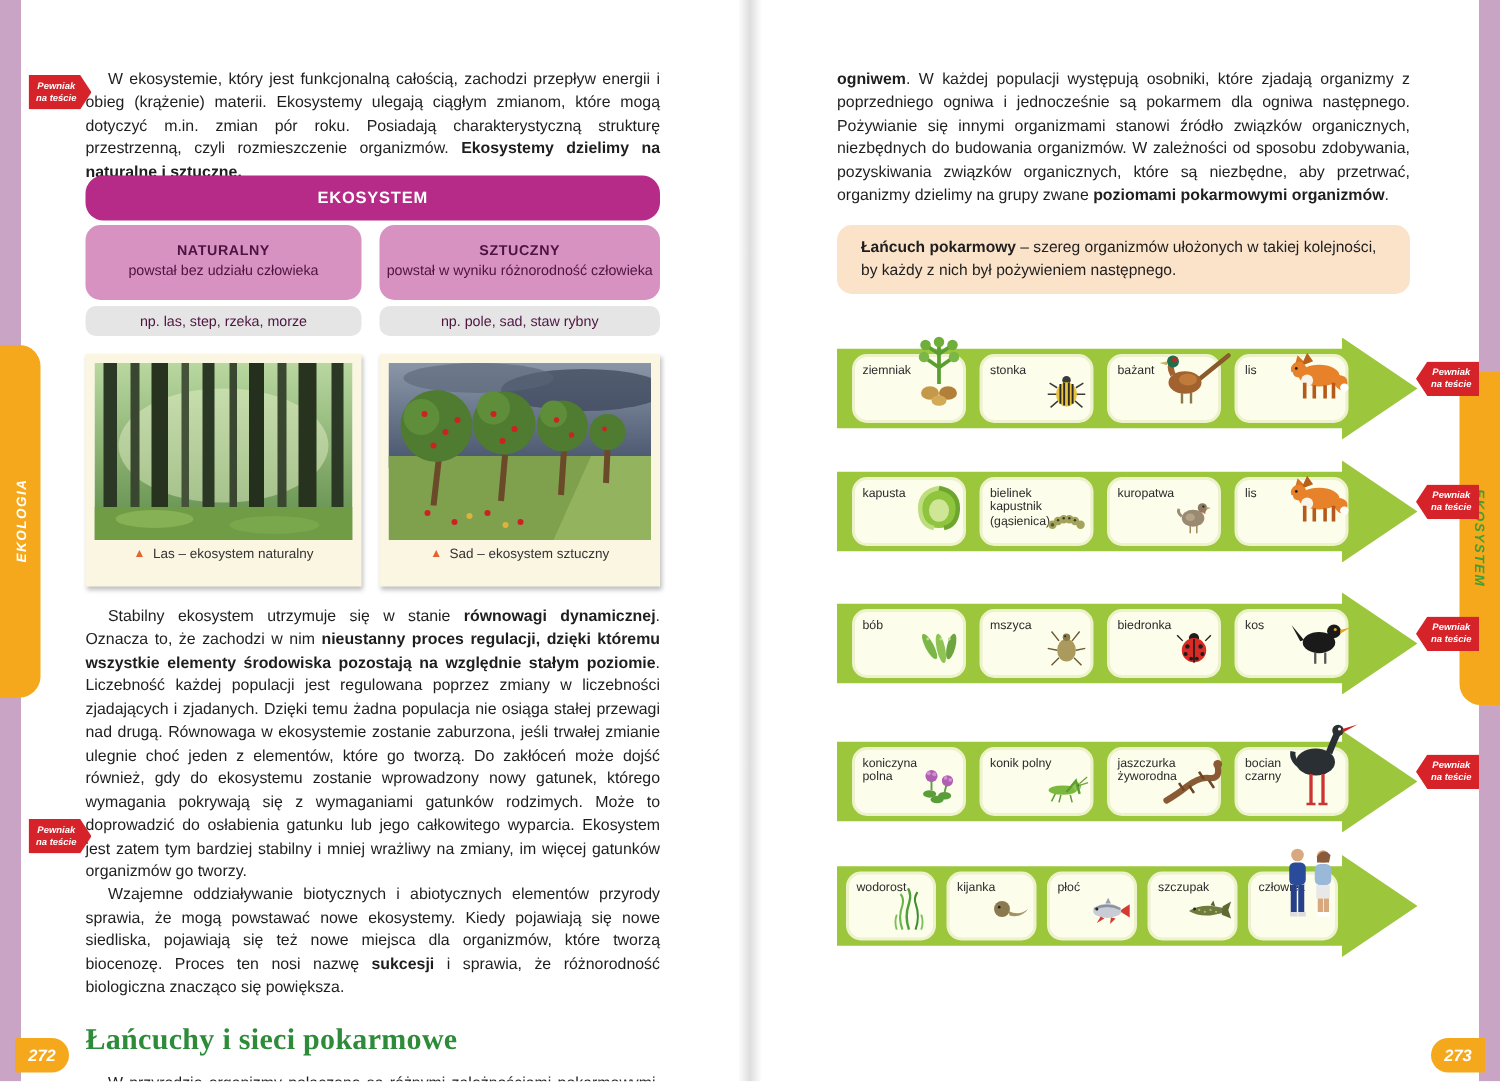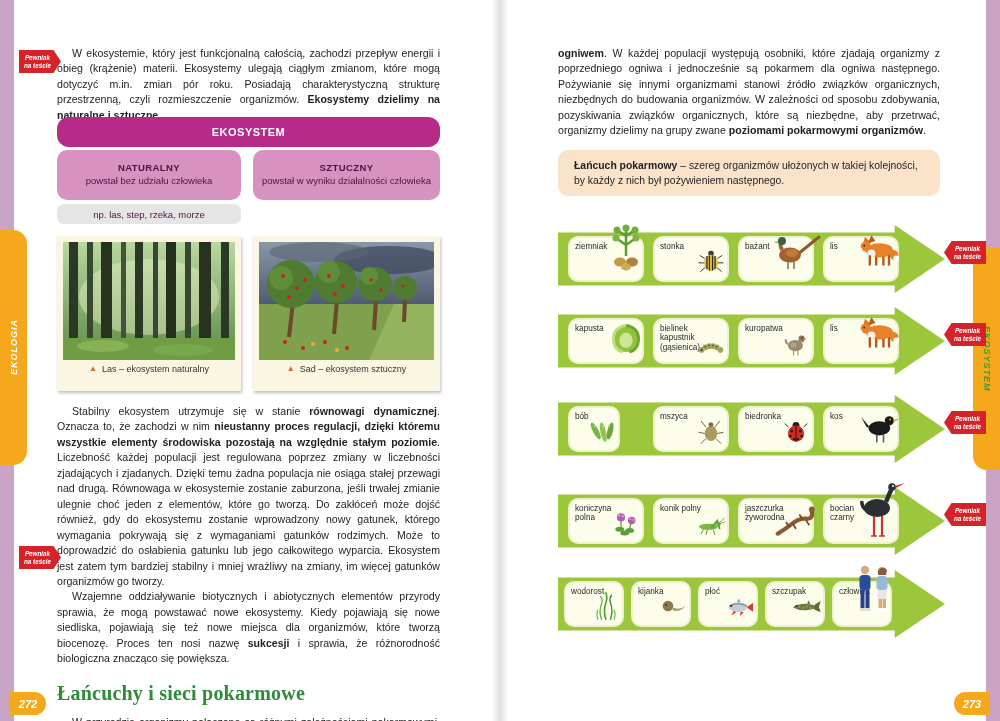--- a/index.html
+++ b/index.html
@@ -99,23 +99,24 @@
   <div class="para indent" style="left:57px;top:46px;width:383px;">W ekosystemie, który jest funkcjonalną całością, zachodzi przepływ energii i obieg (krążenie) materii. Ekosystemy ulegają ciągłym zmianom, które mogą dotyczyć m.in. zmian pór roku. Posiadają charakterystyczną strukturę przestrzenną, czyli rozmieszczenie organizmów. <b>Ekosystemy dzielimy na naturalne i sztuczne.</b></div>
 
   <div class="eco-header">EKOSYSTEM</div>
 
   <div class="eco-branch" style="left:57px;width:184px;">
     <span class="t">NATURALNY</span>
     <span>powstał bez udziału człowieka</span>
   </div>
   <div class="eco-branch" style="left:253px;width:187px;">
     <span class="t">SZTUCZNY</span>
-    <span>powstał w wyniku działalności człowieka</span>
+    <span>powstał w wyniku różnorodność człowieka</span>
   </div>
   <div class="eco-example" style="left:57px;width:184px;">np. las, step, rzeka, morze</div>
+  <div class="eco-example" style="left:253px;width:187px;">np. pole, sad, staw rybny</div>
 
   <div class="photo-frame" style="left:57px;width:184px;">
     <svg class="photo" width="172" height="118" viewBox="0 0 172 118" preserveAspectRatio="none">
       <defs>
         <linearGradient id="fg" x1="0" y1="0" x2="0" y2="1">
           <stop offset="0" stop-color="#b9d8a0"></stop>
             <stop offset="1" stop-color="#5d8a46"></stop>
         </linearGradient>
       </defs>
       <rect width="172" height="118" fill="url(#fg)"></rect>
@@ -320,21 +321,21 @@
               <circle cx="9" cy="21" r="1.2" fill="#222"></circle>
               <path d="M40 26 Q56 26 50 38 Q45 42 40 33 Z" fill="#e8822a"></path>
               <circle cx="49" cy="37" r="3.5" fill="#fff"></circle>
               <ellipse cx="18" cy="31" rx="5" ry="5" fill="#f7f3e8"></ellipse>
               <path d="M16 33 V46 M24 35 V46 M33 35 V46 M40 33 V46" stroke="#b55a1a" stroke-width="3"></path>
             </svg></span>
         </div>
       </div>
       <div class="chain-row" style="top: 395px;">
         <div class="chain-arrow"></div>
-        <div class="chain-box" style="left: 10px; width: 52px;">
+        <div class="chain-box" style="left: 10px; width: 76px;">
           <span class="chain-label">bób</span>
           <span class="chain-icon"><svg viewBox="0 0 48 48">
               <ellipse cx="14" cy="24" rx="4.5" ry="15" transform="rotate(-28 14 24)" fill="#7ab648"></ellipse>
               <ellipse cx="26" cy="26" rx="4.5" ry="16" transform="rotate(-12 26 26)" fill="#8fc455"></ellipse>
               <ellipse cx="37" cy="24" rx="4.5" ry="14" transform="rotate(14 37 24)" fill="#6ea53e"></ellipse>
               <g fill="#bede8e">
                 <circle cx="12" cy="16" r="1.5"></circle>
                 <circle cx="26" cy="16" r="1.5"></circle>
                 <circle cx="35" cy="16" r="1.5"></circle>
               </g>

